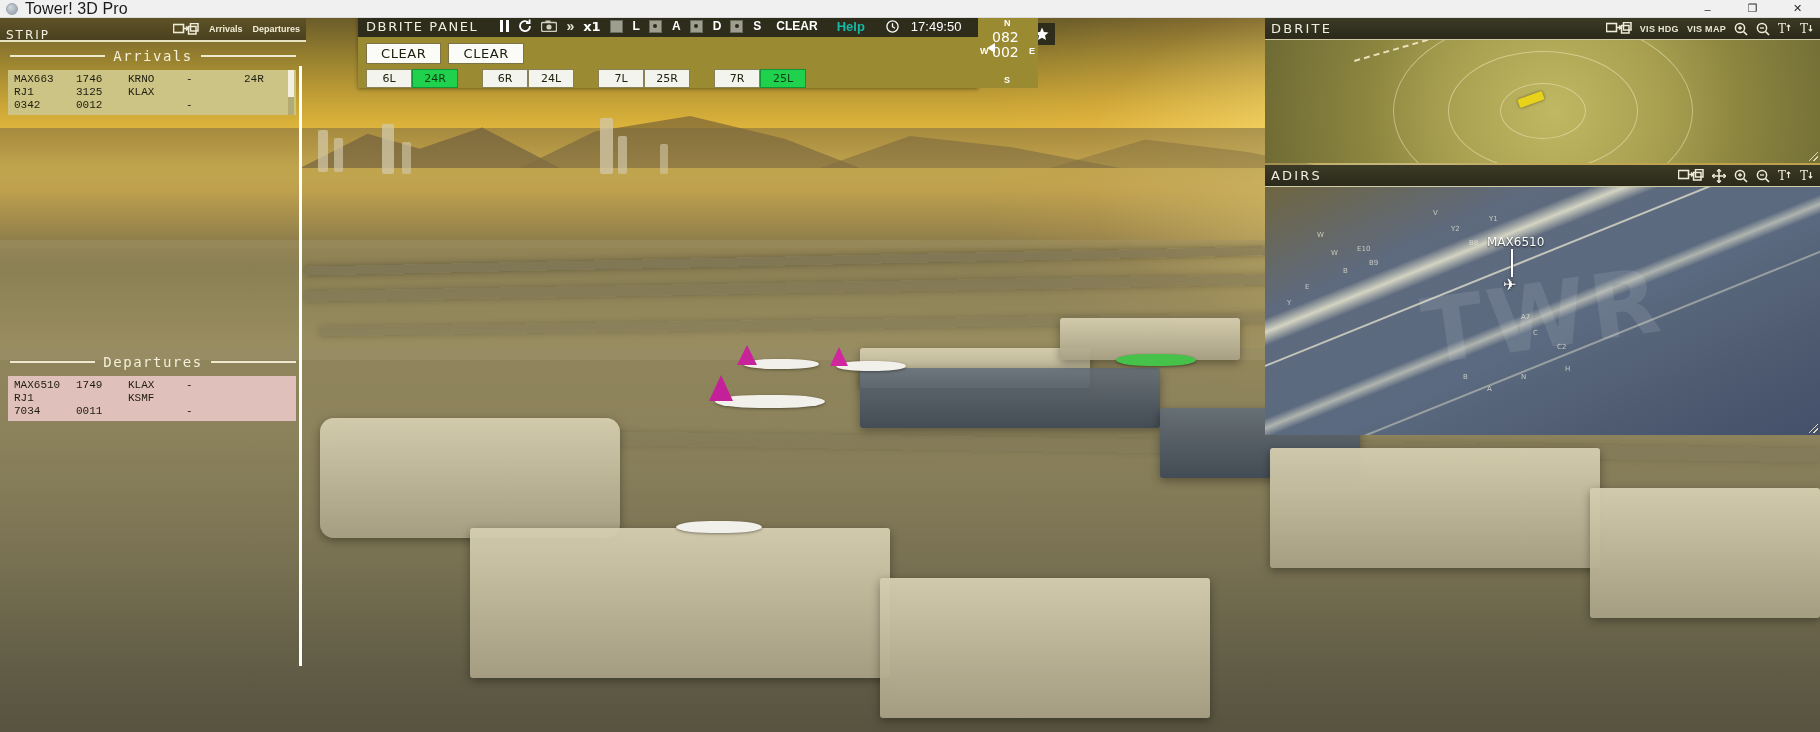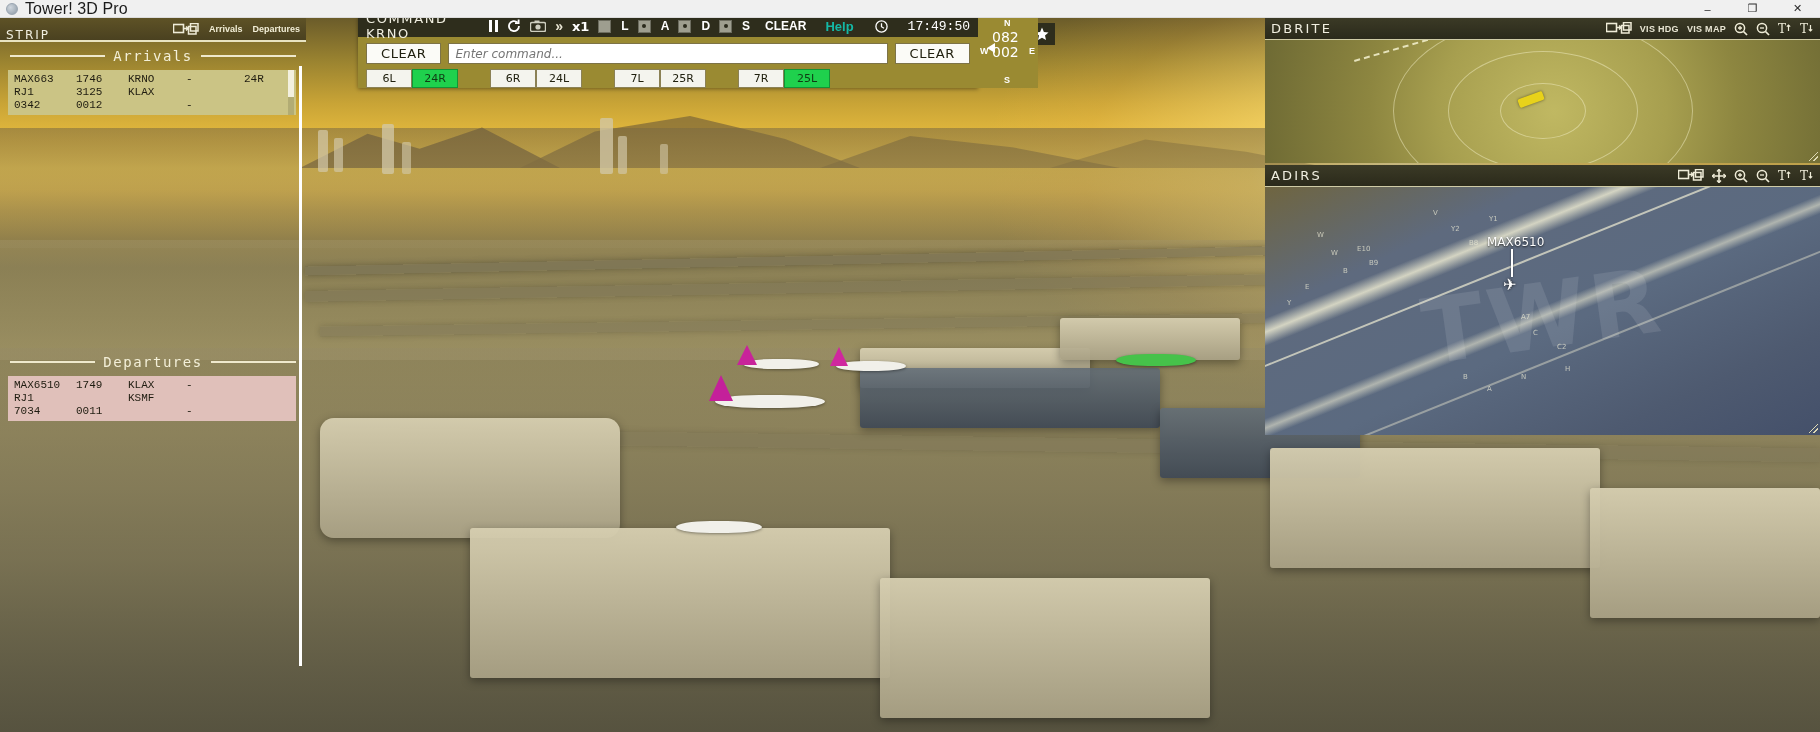--- a/index.html
+++ b/index.html
@@ -168,42 +168,42 @@
   .cmd-tools { display: flex; align-items: center; gap: 9px; margin-left: 22px; }
   .spd { font-size: 13px; font-weight: bold; color: #fff; font-family: "DejaVu Sans", sans-serif; }
   .sq-btn {
     width: 13px; height: 13px; background: #9e9e8f; border: 1px solid #6d6d5f;
     display: inline-flex; align-items: center; justify-content: center;
   }
   .sq-btn .dot { width: 4px; height: 4px; border-radius: 50%; background: #2a2a1c; }
   .letter { font-size: 12px; font-weight: bold; color: #fff; margin-left: 1px; }
   .lastbtn { font-size: 12px; font-weight: bold; color: #fff; margin-left: 6px; }
   .helpbtn { font-size: 13px; font-weight: bold; color: #14b8a6; margin-left: 10px; }
-  .clock { display: flex; align-items: center; gap: 20px; margin-left: 12px; color: #fff; font-size: 13px;
-           font-family: Liberation Mono, monospace; justify-content: center; }
+  .clock { display: flex; align-items: center; gap: 12px; margin-left: 12px; color: #fff; font-size: 13px;
+           font-family: Liberation Sans, sans-serif; justify-content: center; }
   .cmd-row {
     display: flex; align-items: center; gap: 7px; padding: 6px 8px 0 8px;
   }
   .btn-clear {
     background: #fbfbf7; border: 1px solid #7d7347; color: #20200f;
     font-size: 13px; padding: 2px 14px; letter-spacing: .6px;
     font-family: "DejaVu Sans", sans-serif;
   }
   .cmd-input {
     flex: 1; height: 21px; background: #fff; border: 1px solid #7d7347;
     font-size: 12px; font-style: italic; color: #8d8d8d; padding: 0 6px;
     font-family: "DejaVu Sans", sans-serif;
   }
   .btn-send {
     background: #fbfbf7; border: 1px solid #7d7347; color: #20200f;
     font-size: 13px; padding: 2px 14px; letter-spacing: .6px;
     font-family: "DejaVu Sans", sans-serif;
   }
   .rwy-row { display: flex; align-items: center; padding: 5px 8px 0 8px; gap: 0; }
-  .rwy-group { display: flex; margin-right: 32px; }
+  .rwy-group { display: flex; margin-right: 24px; }
   .rwy-btn {
     min-width: 46px; text-align: center; font-size: 11px; padding: 2px 6px;
     background: #f4f4ee; border: 1px solid #8b8156; color: #20200f;
     font-family: "DejaVu Sans", sans-serif;
   }
   .rwy-btn.active { background: #1fd14d; color: #103c14; border-color: #129436; }
 
   
   #compass {
     left: 978px; top: 15px; width: 60px; height: 73px;
@@ -448,21 +448,21 @@
           <span class="c3"></span>
           <span class="c4">-</span>
           <span class="c5"></span>
         </div>
       </div>
     </div>
   </div>
 
   <div class="panel" id="cmd-panel" style="top:-3px;">
     <div class="panel-head">
-      <span class="panel-title">COMMAND  KRNO</span>
+      <span class="panel-title">DBRITE  PANEL</span>
       <div class="cmd-tools">
         <span class="ico">
           <svg width="9" height="12" viewBox="0 0 9 12">
               <rect x="0" y="0" width="3" height="12" fill="#fff"></rect>
               <rect x="6" y="0" width="3" height="12" fill="#fff"></rect>
             </svg>
         </span>
         <span class="ico">
           <svg width="14" height="14" viewBox="0 0 14 14">
             <path d="M12 7 a5 5 0 1 1 -1.6 -3.6" fill="none" stroke="#fff" stroke-width="1.8"></path>
@@ -501,21 +501,20 @@
               <path d="M6.5 3.2 V6.7 L9 8.2" fill="none" stroke="#fff" stroke-width="1.3"></path>
             </svg>
           </span>
           <span>17:49:50</span>
         </span>
       </div>
     </div>
 
     <div class="cmd-row">
       <button class="btn-clear">CLEAR</button>
-      <input class="cmd-input" placeholder="Enter command..." style="">
       <button class="btn-send">CLEAR</button>
     </div>
 
     <div class="rwy-row">
       <span class="rwy-group">
         <span class="rwy-btn">6L</span>
         <span class="rwy-btn active">24R</span>
       </span>
       <span class="rwy-group">
         <span class="rwy-btn">6R</span>

